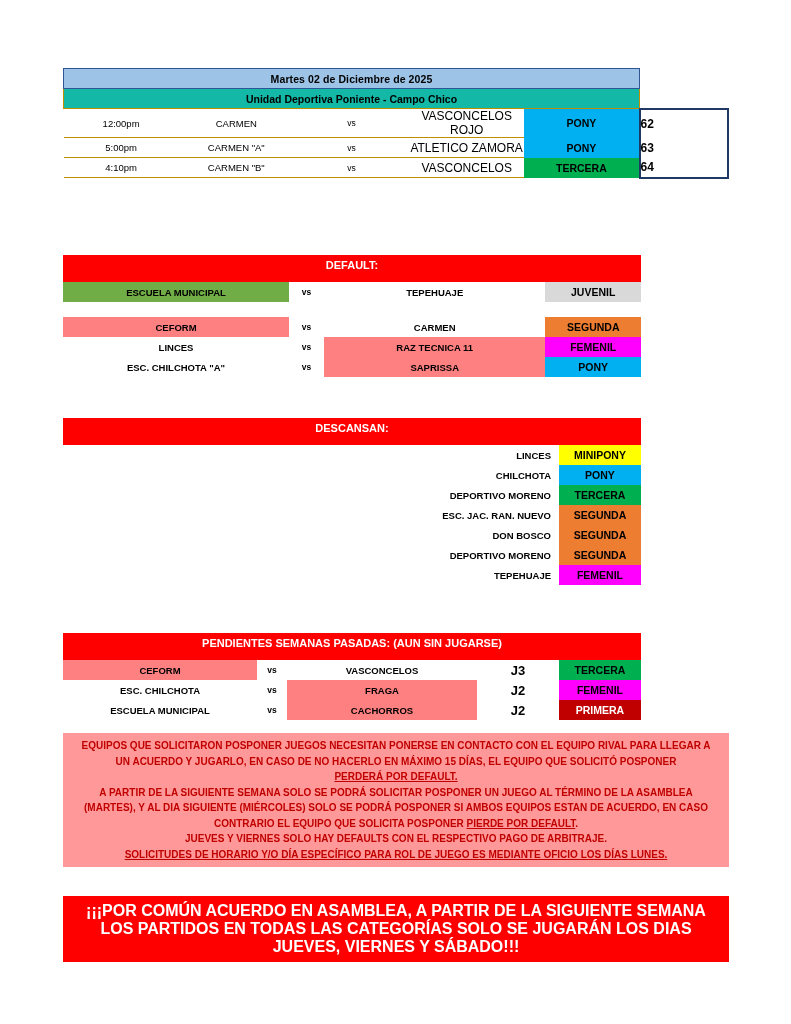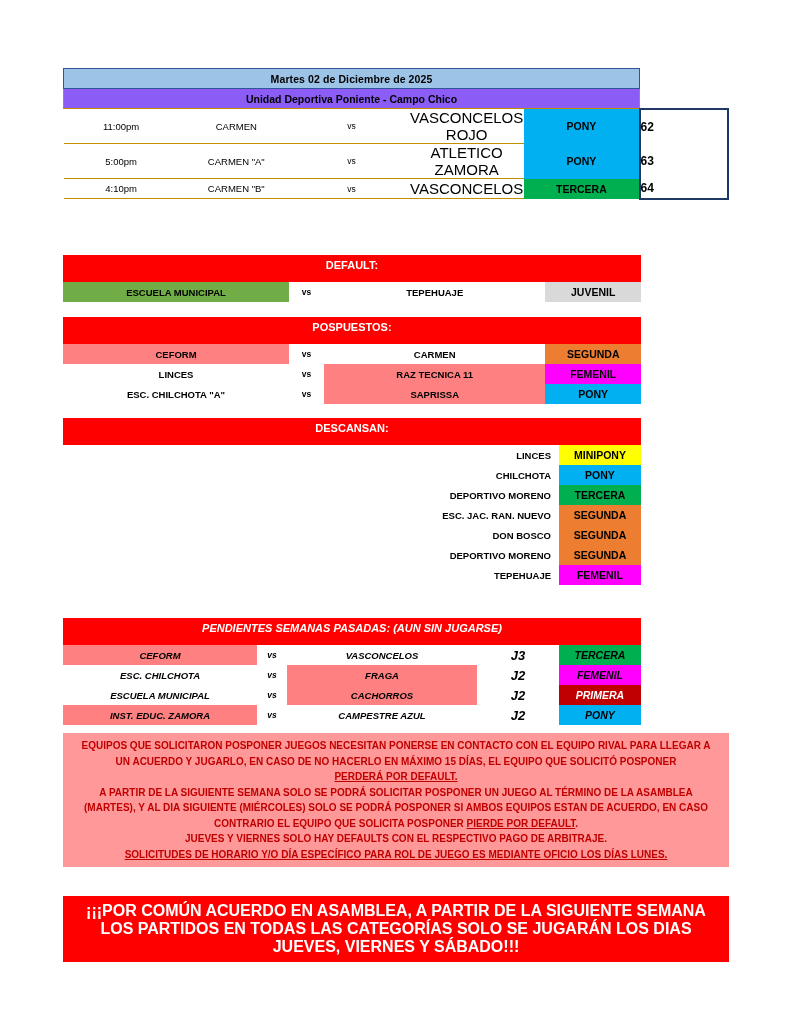--- a/index.html
+++ b/index.html
@@ -44,21 +44,21 @@
   .date-header {
     background: #9DC3E6;
     border: 1px solid #2F5597;
     text-align: center;
     font-weight: bold;
     font-size: 10.5px;
     height: 19px;
     letter-spacing: .1px;
   }
   .field-header {
-    background: #8b5cf6;
+    background: #14b8a6;
     border: 1px solid #BF8F00;
     text-align: center;
     font-weight: bold;
     font-size: 10.5px;
     height: 19px;
   }
   .row-time {
     text-align: center;
     font-size: 9.5px;
     border-bottom: 1px solid #BF8F00;
@@ -74,21 +74,21 @@
   }
   .row-vs {
     text-align: center;
     font-size: 8.5px;
     border-bottom: 1px solid #BF8F00;
     height: 19px;
     width: 38px;
   }
   .row-team-r {
     text-align: center;
-    font-size: 15px;
+    font-size: 12px;
     border-bottom: 1px solid #BF8F00;
     height: 19px;
     width: 127px;
   }
   .cat {
     text-align: center;
     font-weight: bold;
     font-size: 10.5px;
     height: 19px;
     width: 82px;
@@ -222,21 +222,21 @@
         <td class="date-header" colspan="5">Martes 02 de Diciembre de 2025</td>
         <td class="pad-right"></td>
       </tr>
 
       <tr>
         <td class="field-header" colspan="5">Unidad Deportiva Poniente - Campo Chico</td>
         <td class="pad-right"></td>
       </tr>
 
       <tr>
-        <td class="row-time">11:00pm</td>
+        <td class="row-time">12:00pm</td>
         <td class="row-team-l">CARMEN</td>
         <td class="row-vs">vs</td>
         <td class="row-team-r">VASCONCELOS ROJO</td>
         <td class="cat c-pony">PONY</td>
         <td class="num num-box num-box-bot" style="border-bottom:none;">62</td>
       </tr>
 
       <tr>
         <td class="row-time">5:00pm</td>
         <td class="row-team-l">CARMEN "A"</td>
@@ -267,21 +267,20 @@
         <td class="sec-left hl-green">ESCUELA MUNICIPAL</td>
         <td class="sec-vs">vs</td>
         <td class="sec-right" colspan="2">TEPEHUAJE</td>
         <td class="sec-cat c-juvenil">JUVENIL</td>
       </tr>
     </tbody>
       </table>
   </div>
 
   <div class="section" style="top:317px;">
-    <div class="banner">POSPUESTOS:</div>
     <table class="sec-table">
       <tbody>
           <tr>
         <td class="sec-left hl-salmon">CEFORM</td>
         <td class="sec-vs">vs</td>
         <td class="sec-right" colspan="2">CARMEN</td>
         <td class="sec-cat c-segunda">SEGUNDA</td>
       </tr>
       <tr>
         <td class="sec-left">LINCES</td>
@@ -328,21 +327,21 @@
         <td class="sec-cat c-segunda">SEGUNDA</td>
       </tr>
       <tr>
         <td class="desc-team" colspan="4">TEPEHUAJE</td>
         <td class="sec-cat c-femenil">FEMENIL</td>
       </tr>
     </tbody>
       </table>
   </div>
 
-  <div class="section" style="top:618px;font-style:italic;">
+  <div class="section" style="top:633px;">
     <div class="banner">PENDIENTES SEMANAS PASADAS: (AUN SIN JUGARSE)</div>
     <table class="sec-table">
       <tbody>
           <tr>
         <td class="sec-left hl-salmon">CEFORM</td>
         <td class="sec-vs">vs</td>
         <td class="sec-right">VASCONCELOS</td>
         <td class="sec-j">J3</td>
         <td class="sec-cat c-tercera">TERCERA</td>
       </tr>
@@ -352,27 +351,20 @@
         <td class="sec-right hl-salmon">FRAGA</td>
         <td class="sec-j">J2</td>
         <td class="sec-cat c-femenil">FEMENIL</td>
       </tr>
       <tr>
         <td class="sec-left">ESCUELA MUNICIPAL</td>
         <td class="sec-vs">vs</td>
         <td class="sec-right hl-salmon">CACHORROS</td>
         <td class="sec-j">J2</td>
         <td class="sec-cat c-primera">PRIMERA</td>
-      </tr>
-      <tr>
-        <td class="sec-left hl-salmon">INST. EDUC. ZAMORA</td>
-        <td class="sec-vs">vs</td>
-        <td class="sec-right">CAMPESTRE AZUL</td>
-        <td class="sec-j">J2</td>
-        <td class="sec-cat c-pony">PONY</td>
       </tr>
     </tbody>
       </table>
   </div>
 
   <div class="notes" style="top:733px;">
     <span class="line">EQUIPOS QUE SOLICITARON POSPONER JUEGOS NECESITAN PONERSE EN CONTACTO CON EL EQUIPO RIVAL PARA LLEGAR A</span>
     <span class="line">UN ACUERDO Y JUGARLO, EN CASO DE NO HACERLO EN MÁXIMO 15 DÍAS, EL EQUIPO QUE SOLICITÓ POSPONER</span>
     <span class="line"><u>PERDERÁ POR DEFAULT.</u></span>
     <span class="line">A PARTIR DE LA SIGUIENTE SEMANA SOLO SE PODRÁ SOLICITAR POSPONER UN JUEGO AL TÉRMINO DE LA ASAMBLEA</span>

